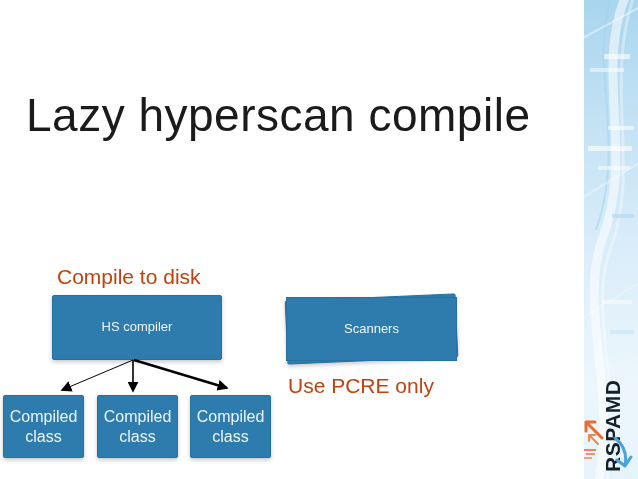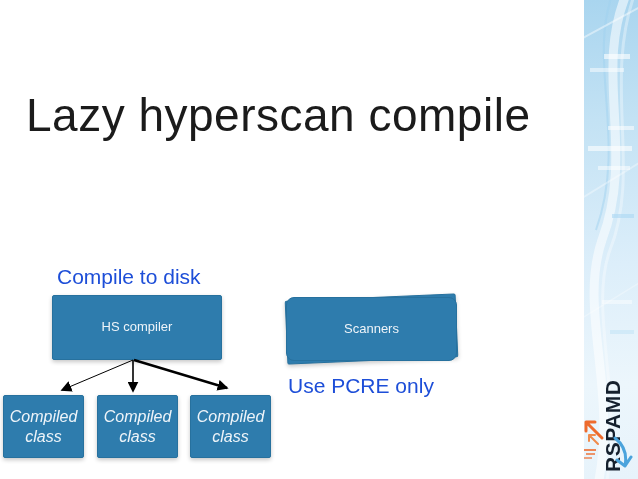--- a/index.html
+++ b/index.html
@@ -23,21 +23,21 @@
     color: #1b1b1b;
     white-space: nowrap;
     margin-top: 40px;
   }
 
   
   .side-label {
     position: absolute;
     font-size: 21px;
     font-weight: 400;
-    color: #1d4ed8;
+    color: #c2410c;
     white-space: nowrap;
   }
   #label-compile { left: 57px; top: 265px; }
   #label-pcre   { left: 288px; top: 374px; }
 
   
   .node {
     position: absolute;
     background: #2e7cad;
     border: 1px solid #27719e;
@@ -55,25 +55,25 @@
   #node-hs        { left: 52px;  top: 295px; width: 170px; height: 65px; font-size: 13px; }
   #node-scanners  { left: 286px; top: 297px; width: 171px; height: 64px; background: transparent; border: none; box-shadow: none; }
   #node-scanners .stack-back {
     position: absolute; inset: 0;
     background: #2e7cad; border: 1px solid #27719e; border-radius: 2px;
     transform: rotate(-2.5deg);
     box-shadow: 0 2px 4px rgba(0,0,0,0.22);
   }
   #node-scanners .stack-front {
     position: absolute; inset: 0;
-    background: #2e7cad; border: 1px solid #27719e; border-radius: 8px;
+    background: #2e7cad; border: 1px solid #27719e; border-radius: 0;
     display: flex; align-items: center; justify-content: center;
     font-size: 13px;
   }
-  .node-compiled { width: 81px; height: 63px; font-size: 16px; padding: 12px; font-style: italic; }
+  .node-compiled { width: 81px; height: 63px; font-size: 16px; padding: 12px; }
   #node-compiled-1 { left: 3px;   top: 395px; }
   #node-compiled-2 { left: 97px;  top: 395px; }
   #node-compiled-3 { left: 190px; top: 395px; }
 
   
   #arrows {
     position: absolute; left: 0; top: 0;
     width: 638px; height: 479px;
     pointer-events: none;
   }

